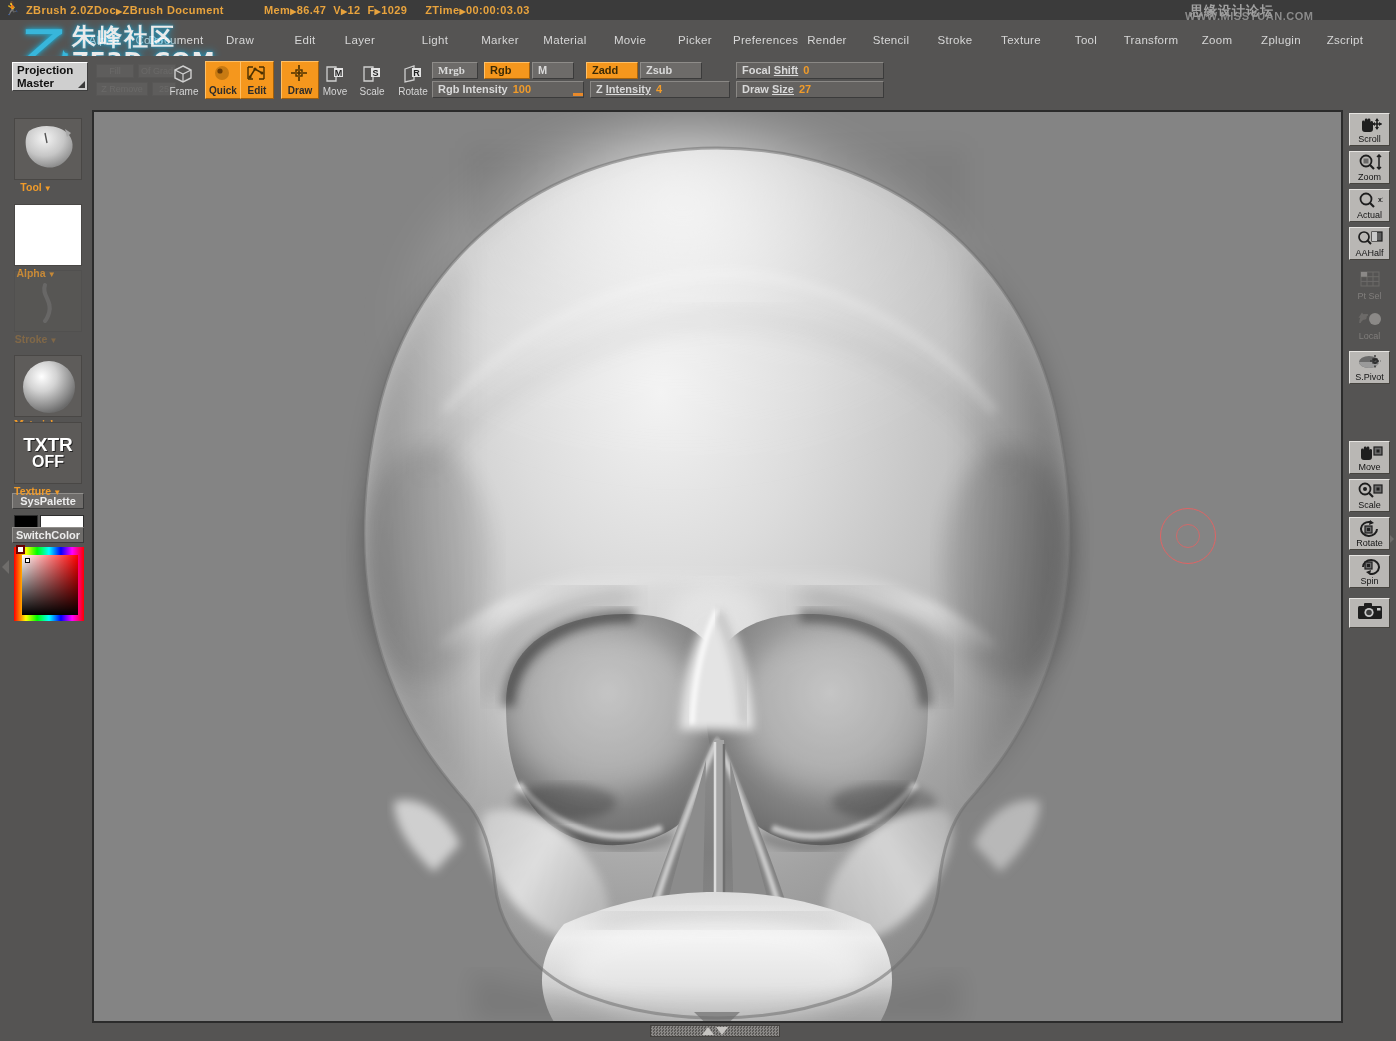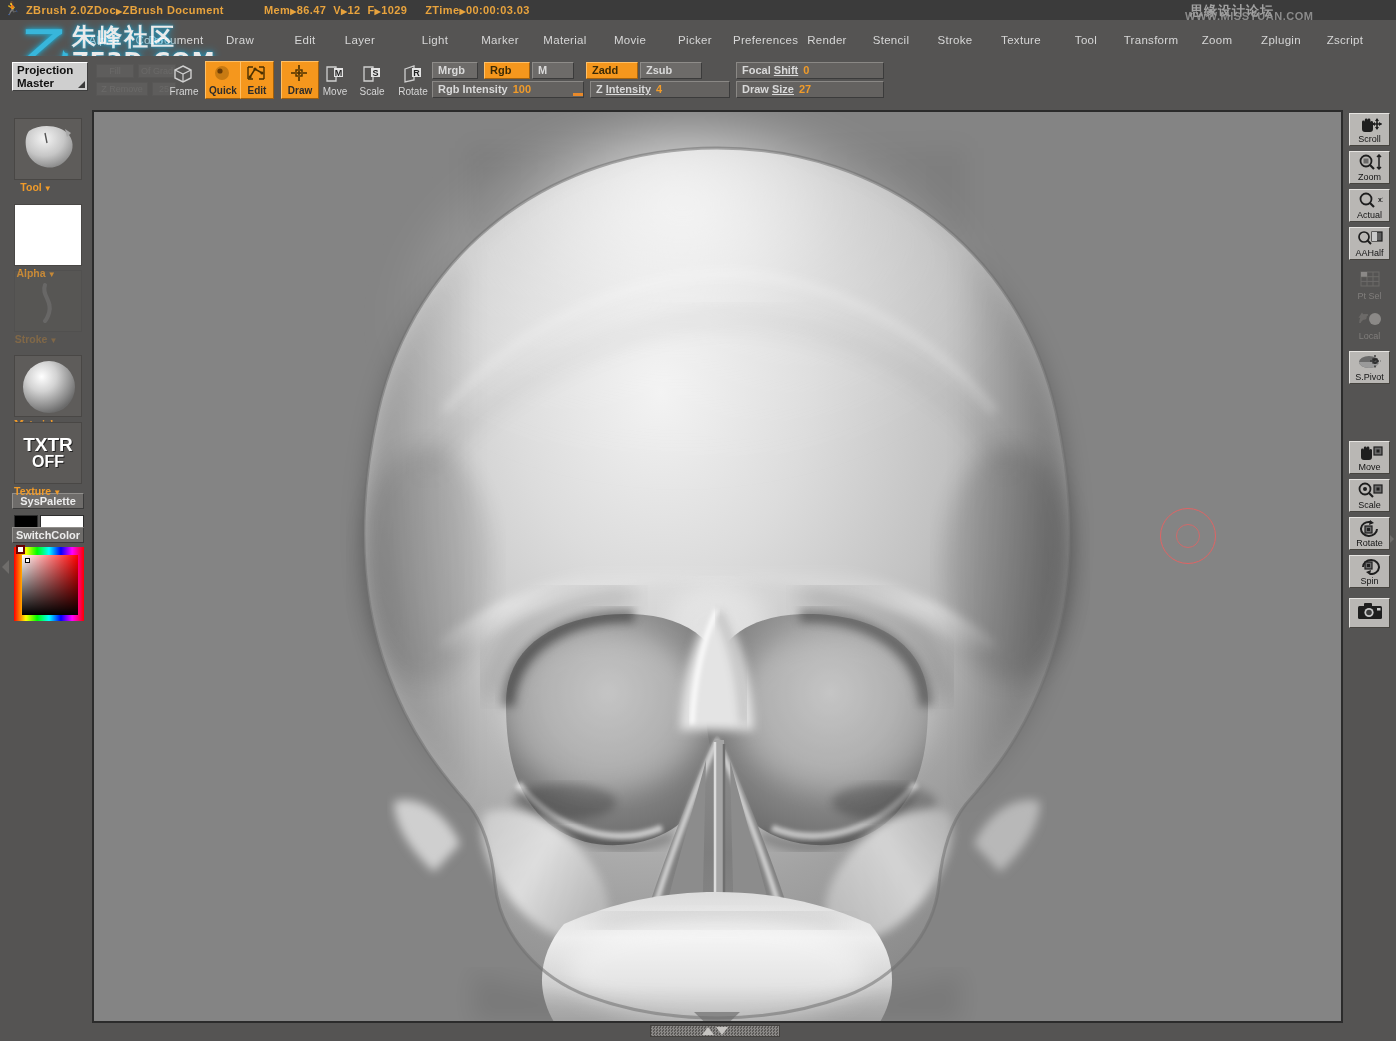--- a/index.html
+++ b/index.html
@@ -401,21 +401,21 @@
         <div class="lbl">Scale</div>
       </div>
       <div class="tbtn" style="left: 396px; top: 5px; width: 34px;">
         <div class="gl"><svg width="22" height="20" viewBox="0 0 22 20">
             <path d="M4 5 L13 2 L13 16 L4 18 Z" fill="none" stroke="#cfcfcf" stroke-width="1.3"></path>
             <rect x="11" y="4" width="9" height="9" fill="#e4e4e4"></rect>
             <text x="15.5" y="12" font-size="9" font-weight="bold" fill="#222" text-anchor="middle" font-family="Liberation Sans">R</text>
           </svg></div>
         <div class="lbl">Rotate</div>
       </div>
-      <div class="sw" style="left: 432px; top: 6px; width: 46px;">
+      <div class="sw" style="left: 432px; top: 6px; width: 46px; font-family: Liberation Serif, serif;">
         <span>Mrgb</span>
       </div>
       <div class="sw on" style="left: 484px; top: 6px; width: 46px;">
         <span>Rgb</span>
       </div>
       <div class="sw" style="left: 532px; top: 6px; width: 42px;">
         <span>M</span>
       </div>
       <div class="sw on" style="left: 586px; top: 6px; width: 52px;">
         <span>Zadd</span>

